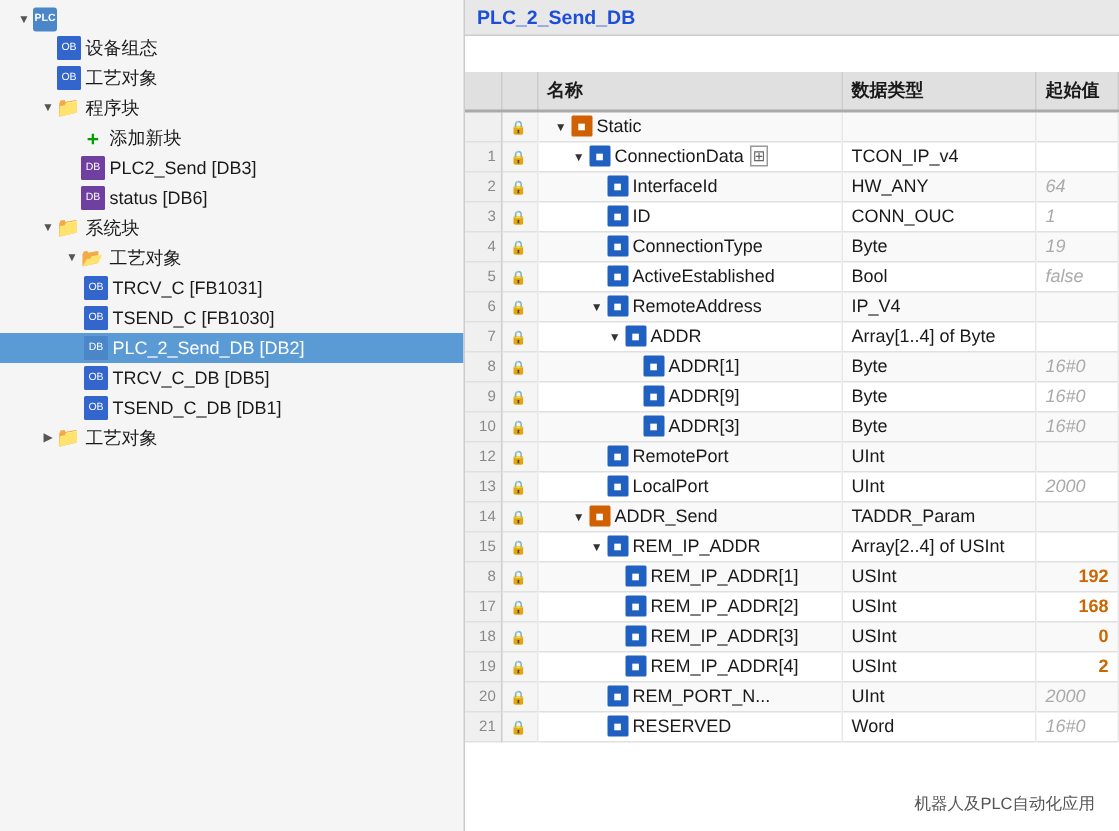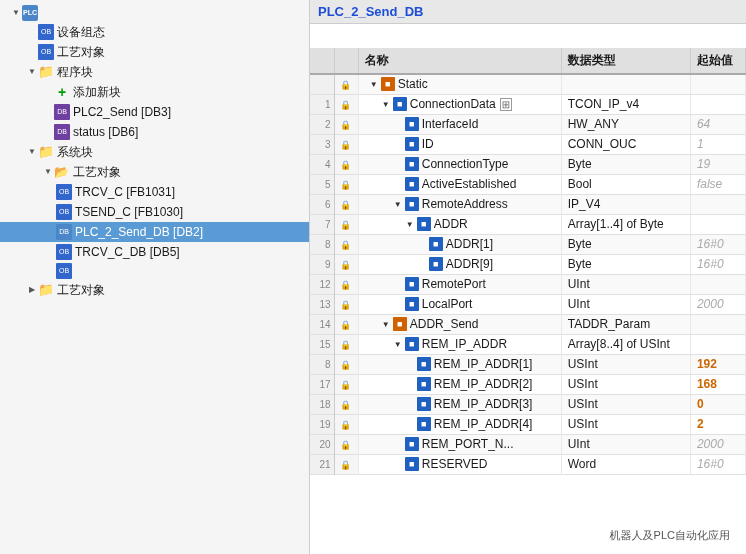--- a/index.html
+++ b/index.html
@@ -151,21 +151,21 @@
       align-items: center;
       justify-content: center;
       flex-shrink: 0;
       margin-right: 3px;
       font-size: 9px;
       color: white;
       border-radius: 1px;
     }
 
     .val-gray { color: #aaa; font-style: italic; }
-    .val-orange { color: #cc6600; font-weight: bold; }
+    .val-orange { color: #cc6600; font-weight: bold; text-align: right; }
 
     
     .col-num {
       width: 24px;
       color: #888;
       font-size: 10px;
       text-align: right;
       background: #f0f0f0;
       border-right: 1px solid #ccc;
       padding-right: 3px;
@@ -254,20 +254,21 @@
       <span>PLC_2_Send_DB [DB2]</span>
     </div>
     <div class="tree-item indent4">
       <div class="arrow" style="visibility:hidden"></div>
       <div class="icon icon-block-blue">OB</div>
       <span>TRCV_C_DB [DB5]</span>
     </div>
     <div class="tree-item indent4">
       <div class="arrow" style="visibility:hidden"></div>
       <div class="icon icon-block-blue">OB</div>
+      <span>TSEND_C_DB [DB1]</span>
     </div>
     <div class="tree-item indent2">
       <div class="arrow right"></div>
       <div class="icon icon-folder">📁</div>
       <span>工艺对象</span>
     </div>
   </div>
 
 <div class="right-panel">
   <div class="panel-title">PLC_2_Send_DB</div>
@@ -408,20 +409,33 @@
               <div class="name-cell" style="padding-left: 52px;">
                 <span class="row-arrow" style="visibility:hidden">▶</span>
                 <span class="row-icon" style="background:#2060c0">■</span>
                 <span>ADDR[9]</span>
               </div>
             </td>
             <td>Byte</td>
             <td class="val-gray">16#0</td>
           </tr>
           <tr class="row-even">
+            <td class="col-num">10</td>
+            <td style="width: 10px; background: rgb(245, 245, 245);"><span style="color:#999;font-size:9px;">🔒</span></td>
+            <td>
+              <div class="name-cell" style="padding-left: 52px;">
+                <span class="row-arrow" style="visibility:hidden">▶</span>
+                <span class="row-icon" style="background:#2060c0">■</span>
+                <span>ADDR[3]</span>
+              </div>
+            </td>
+            <td>Byte</td>
+            <td class="val-gray">16#0</td>
+          </tr>
+          <tr class="row-even">
             <td class="col-num">12</td>
             <td style="width: 10px; background: rgb(245, 245, 245);"><span style="color:#999;font-size:9px;">🔒</span></td>
             <td>
               <div class="name-cell" style="padding-left: 28px;">
                 <span class="row-arrow" style="visibility:hidden">▶</span>
                 <span class="row-icon" style="background:#2060c0">■</span>
                 <span>RemotePort</span>
               </div>
             </td>
             <td>UInt</td>
@@ -456,21 +470,21 @@
           <tr class="row-odd">
             <td class="col-num">15</td>
             <td style="width: 10px; background: rgb(245, 245, 245);"><span style="color:#999;font-size:9px;">🔒</span></td>
             <td>
               <div class="name-cell" style="padding-left: 28px;">
                 <span class="row-arrow">▼</span>
                 <span class="row-icon" style="background:#2060c0">■</span>
                 <span>REM_IP_ADDR</span>
               </div>
             </td>
-            <td>Array[8..4] of USInt</td>
+            <td>Array[2..4] of USInt</td>
             <td></td>
           </tr>
           <tr class="row-even">
             <td class="col-num">8</td>
             <td style="width: 10px; background: rgb(245, 245, 245);"><span style="color:#999;font-size:9px;">🔒</span></td>
             <td>
               <div class="name-cell" style="padding-left: 40px;">
                 <span class="row-arrow" style="visibility:hidden">▶</span>
                 <span class="row-icon" style="background:#2060c0">■</span>
                 <span>REM_IP_ADDR[1]</span>

